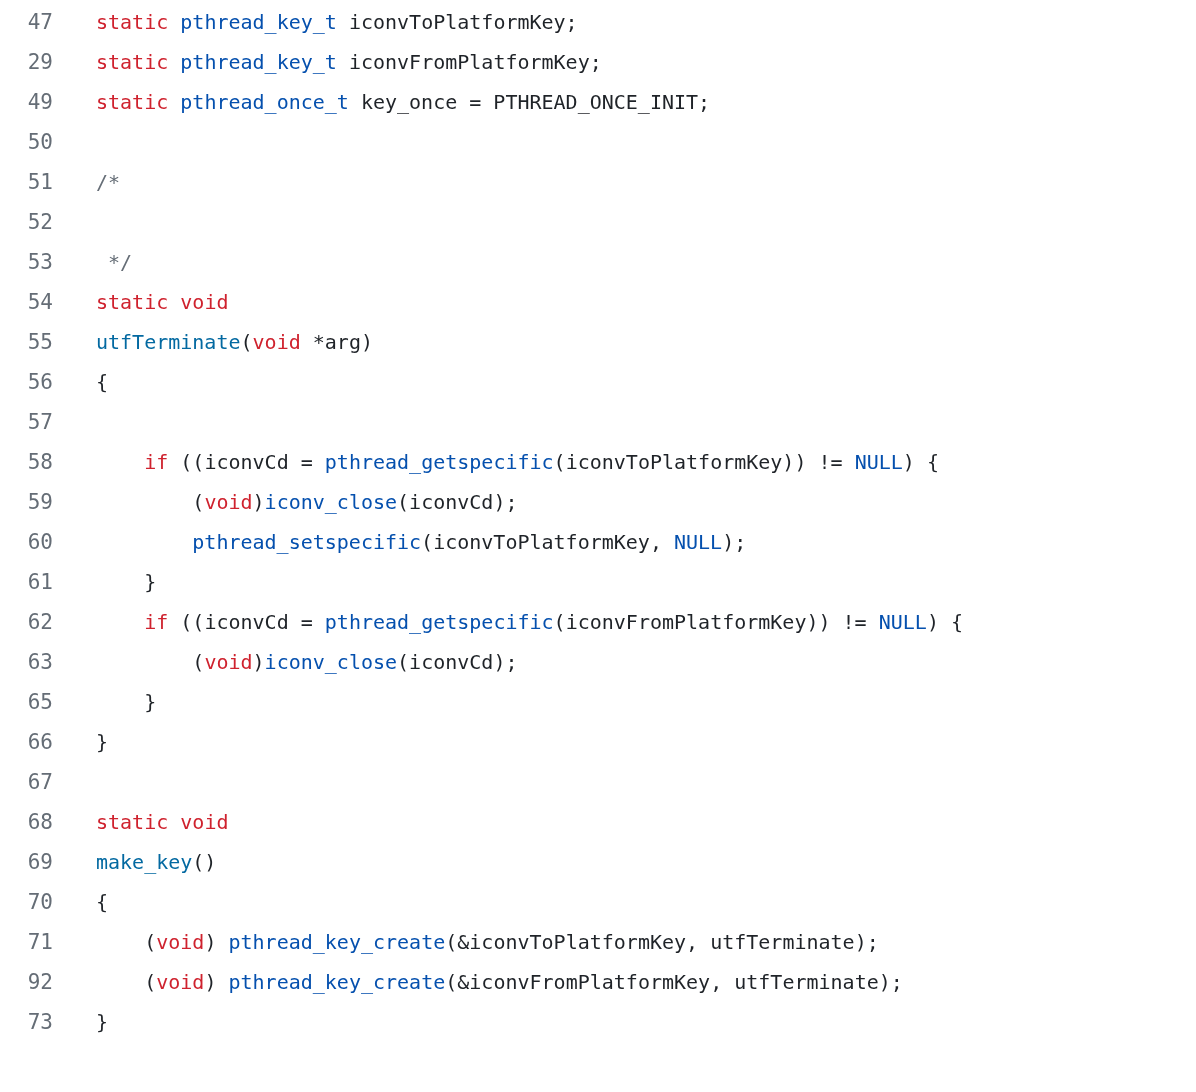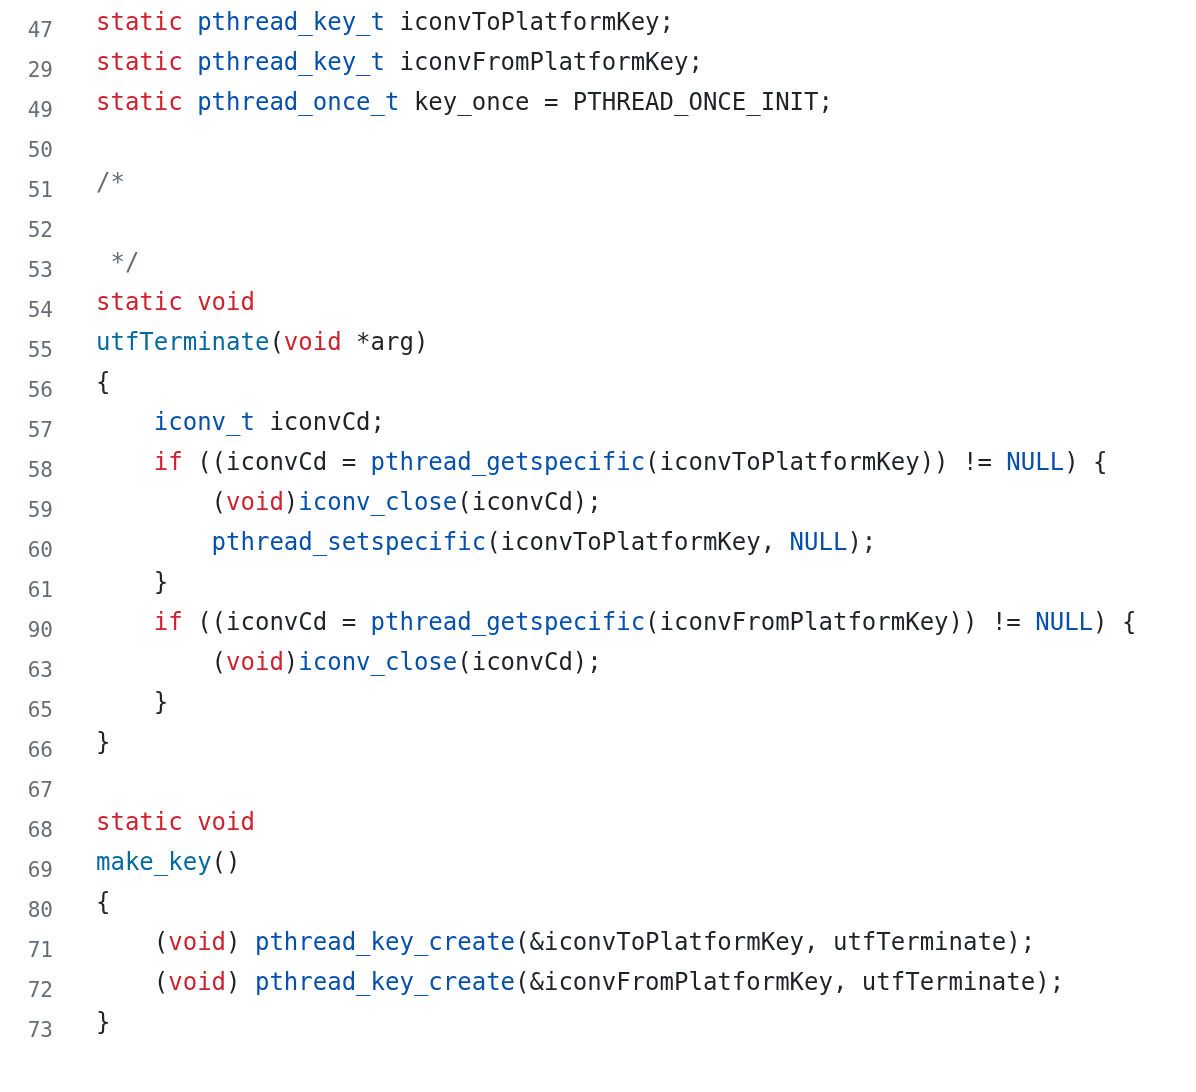--- a/index.html
+++ b/index.html
@@ -21,25 +21,24 @@
     white-space: pre;
   }
   .ln {
     flex: 0 0 53px;
     min-width: 53px;
     text-align: right;
     font-size: 21px;
     color: #656d76;
     cursor: pointer;
     user-select: none;
-    margin-top: 8px;
   }
   .code {
     padding-left: 43px;
-    font-size: 24px;
+    font-size: 20px;
     color: #1f2328;
   }
   .tk-plain    { color: #1f2328; }
   .tk-keyword  { color: #cf222e; }
   .tk-entity   { color: #0550ae; }
   .tk-function { color: #0369a1; }
   .tk-comment  { color: #656d76; }
 </style>
 </head>
 <body>
@@ -49,30 +48,30 @@
       <div class="line"><span class="ln">47</span><span class="code"><span class="tk-keyword">static</span><span class="tk-plain"> </span><span class="tk-entity">pthread_key_t</span><span class="tk-plain"> iconvToPlatformKey;</span></span></div>
       <div class="line"><span class="ln">29</span><span class="code"><span class="tk-keyword">static</span><span class="tk-plain"> </span><span class="tk-entity">pthread_key_t</span><span class="tk-plain"> iconvFromPlatformKey;</span></span></div>
       <div class="line"><span class="ln">49</span><span class="code"><span class="tk-keyword">static</span><span class="tk-plain"> </span><span class="tk-entity">pthread_once_t</span><span class="tk-plain"> key_once = PTHREAD_ONCE_INIT;</span></span></div>
       <div class="line"><span class="ln">50</span><span class="code"></span></div>
       <div class="line"><span class="ln">51</span><span class="code"><span class="tk-comment">/*</span></span></div>
       <div class="line"><span class="ln">52</span></div>
       <div class="line"><span class="ln">53</span><span class="code"><span class="tk-comment"> */</span></span></div>
       <div class="line"><span class="ln">54</span><span class="code"><span class="tk-keyword">static</span><span class="tk-plain"> </span><span class="tk-keyword">void</span></span></div>
       <div class="line"><span class="ln">55</span><span class="code"><span class="tk-function">utfTerminate</span><span class="tk-plain">(</span><span class="tk-keyword">void</span><span class="tk-plain"> *arg)</span></span></div>
       <div class="line"><span class="ln">56</span><span class="code"><span class="tk-plain">{</span></span></div>
-      <div class="line"><span class="ln">57</span><span class="code"><span class="tk-plain">    </span><span class="tk-entity">iconv_t</span><span class="tk-plain"> iconvCd;</span></span></div>
+      <div class="line"><span class="ln">57</span></div>
       <div class="line"><span class="ln">58</span><span class="code"><span class="tk-plain">    </span><span class="tk-keyword">if</span><span class="tk-plain"> ((iconvCd = </span><span class="tk-entity">pthread_getspecific</span><span class="tk-plain">(iconvToPlatformKey)) != </span><span class="tk-entity">NULL</span><span class="tk-plain">) {</span></span></div>
       <div class="line"><span class="ln">59</span><span class="code"><span class="tk-plain">        (</span><span class="tk-keyword">void</span><span class="tk-plain">)</span><span class="tk-entity">iconv_close</span><span class="tk-plain">(iconvCd);</span></span></div>
       <div class="line"><span class="ln">60</span><span class="code"><span class="tk-plain">        </span><span class="tk-entity">pthread_setspecific</span><span class="tk-plain">(iconvToPlatformKey, </span><span class="tk-entity">NULL</span><span class="tk-plain">);</span></span></div>
       <div class="line"><span class="ln">61</span><span class="code"><span class="tk-plain">    }</span></span></div>
-      <div class="line"><span class="ln">90</span><span class="code"><span class="tk-plain">    </span><span class="tk-keyword">if</span><span class="tk-plain"> ((iconvCd = </span><span class="tk-entity">pthread_getspecific</span><span class="tk-plain">(iconvFromPlatformKey)) != </span><span class="tk-entity">NULL</span><span class="tk-plain">) {</span></span></div>
+      <div class="line"><span class="ln">62</span><span class="code"><span class="tk-plain">    </span><span class="tk-keyword">if</span><span class="tk-plain"> ((iconvCd = </span><span class="tk-entity">pthread_getspecific</span><span class="tk-plain">(iconvFromPlatformKey)) != </span><span class="tk-entity">NULL</span><span class="tk-plain">) {</span></span></div>
       <div class="line"><span class="ln">63</span><span class="code"><span class="tk-plain">        (</span><span class="tk-keyword">void</span><span class="tk-plain">)</span><span class="tk-entity">iconv_close</span><span class="tk-plain">(iconvCd);</span></span></div>
       <div class="line"><span class="ln">65</span><span class="code"><span class="tk-plain">    }</span></span></div>
       <div class="line"><span class="ln">66</span><span class="code"><span class="tk-plain">}</span></span></div>
       <div class="line"><span class="ln">67</span><span class="code"></span></div>
       <div class="line"><span class="ln">68</span><span class="code"><span class="tk-keyword">static</span><span class="tk-plain"> </span><span class="tk-keyword">void</span></span></div>
       <div class="line"><span class="ln">69</span><span class="code"><span class="tk-function">make_key</span><span class="tk-plain">()</span></span></div>
-      <div class="line"><span class="ln">80</span><span class="code"><span class="tk-plain">{</span></span></div>
+      <div class="line"><span class="ln">70</span><span class="code"><span class="tk-plain">{</span></span></div>
       <div class="line"><span class="ln">71</span><span class="code"><span class="tk-plain">    (</span><span class="tk-keyword">void</span><span class="tk-plain">) </span><span class="tk-entity">pthread_key_create</span><span class="tk-plain">(&amp;iconvToPlatformKey, utfTerminate);</span></span></div>
-      <div class="line"><span class="ln">72</span><span class="code"><span class="tk-plain">    (</span><span class="tk-keyword">void</span><span class="tk-plain">) </span><span class="tk-entity">pthread_key_create</span><span class="tk-plain">(&amp;iconvFromPlatformKey, utfTerminate);</span></span></div>
+      <div class="line"><span class="ln">92</span><span class="code"><span class="tk-plain">    (</span><span class="tk-keyword">void</span><span class="tk-plain">) </span><span class="tk-entity">pthread_key_create</span><span class="tk-plain">(&amp;iconvFromPlatformKey, utfTerminate);</span></span></div>
       <div class="line"><span class="ln">73</span><span class="code"><span class="tk-plain">}</span></span></div>
     </div>
 </div>
 
 </body></html>

